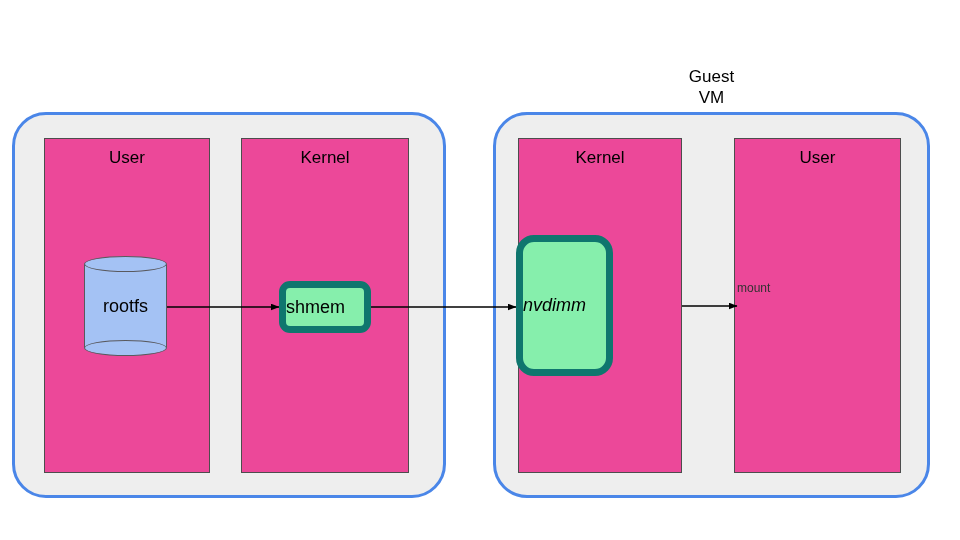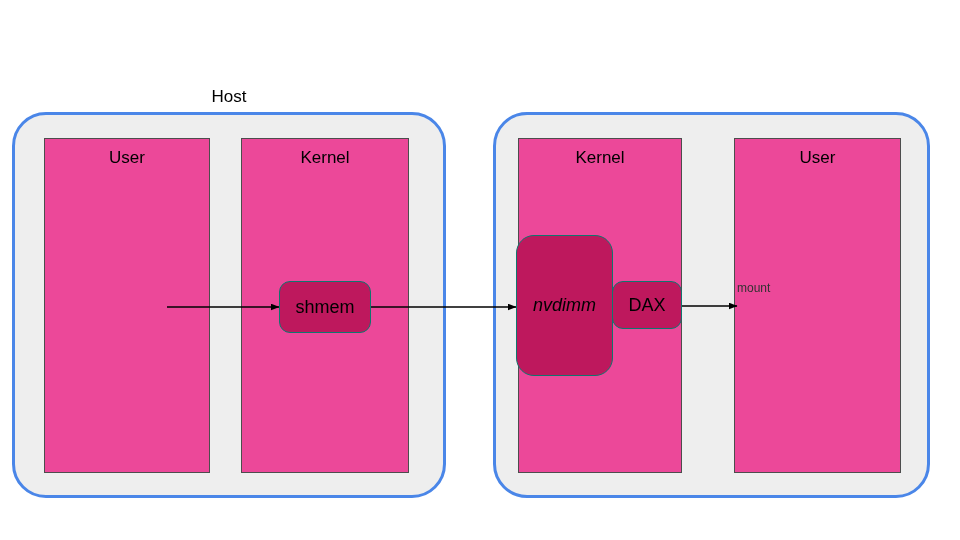--- a/index.html
+++ b/index.html
@@ -64,26 +64,25 @@
     color: #000000;
   }
   #host-user-pane    { left: 44px;  top: 138px; width: 166px; height: 335px; }
   #host-kernel-pane  { left: 241px; top: 138px; width: 168px; height: 335px; }
   #guest-kernel-pane { left: 518px; top: 138px; width: 164px; height: 335px; }
   #guest-user-pane   { left: 734px; top: 138px; width: 167px; height: 335px; }
 
   
   .node {
     position: absolute;
-    background: #be185d;
-    border: 1px solid #0f766e;
+    background: #86efac;
+    border: 7px solid #0f766e;
     box-sizing: border-box;
     display: flex;
     align-items: center;
-    justify-content: center;
     font-size: 18px;
     color: #000000;
   }
   .node.rounded { border-radius: 11px; }
 
   #shmem-node  { left: 279px; top: 281px; width: 92px;  height: 52px; }
   #nvdimm-node { left: 516px; top: 235px; width: 97px;  height: 141px; border-radius: 18px; font-style: italic; }
   #dax-node    { left: 612px; top: 281px; width: 70px;  height: 48px; }
 
   
@@ -144,32 +143,33 @@
     white-space: nowrap;
     padding-left: 44px;
   }
   #mount-label { left: 693px; top: 281px; }
 </style>
 </head>
 <body>
 
 <div id="canvas">
 
-  <div class="zone-label" id="host-label">Host</div>
 
   <div class="zone" id="host-zone"></div>
 
   <div class="pane" id="host-user-pane">
     <div class="pane-label">User</div>
   </div>
 
   <div class="pane" id="host-kernel-pane">
     <div class="pane-label">Kernel</div>
   </div>
 
+  <div class="zone-label" id="guest-label">Guest
+VM</div>
 
   <div class="zone" id="guest-zone"></div>
 
   <div class="pane" id="guest-kernel-pane">
     <div class="pane-label">Kernel</div>
   </div>
 
   <div class="pane" id="guest-user-pane">
     <div class="pane-label">User</div>
   </div>
@@ -183,26 +183,29 @@
 
     <line x1="167" y1="307" x2="279" y2="307" stroke="#000000" stroke-width="1.6" marker-end="url(#arrowhead)"></line>
 
     <line x1="371" y1="307" x2="516" y2="307" stroke="#000000" stroke-width="1.6" marker-end="url(#arrowhead)"></line>
 
     <line x1="682" y1="306" x2="737" y2="306" stroke="#000000" stroke-width="1.6" marker-end="url(#arrowhead)"></line>
   </svg>
 
   <div class="edge-label" id="mount-label">mount</div>
 
+  <div id="rootfs-node">
+    <div class="cyl-body"></div>
+    <div class="cyl-bottom"></div>
+    <div class="cyl-top"></div>
+    <div class="cyl-text">rootfs</div>
+  </div>
 
   <div class="node rounded" id="shmem-node">
     <span>shmem</span>
   </div>
 
   <div class="node" id="nvdimm-node">
     <span>nvdimm</span>
   </div>
 
-  <div class="node rounded" id="dax-node">
-    <span>DAX</span>
-  </div>
 
 </div>
 
 </body></html>

